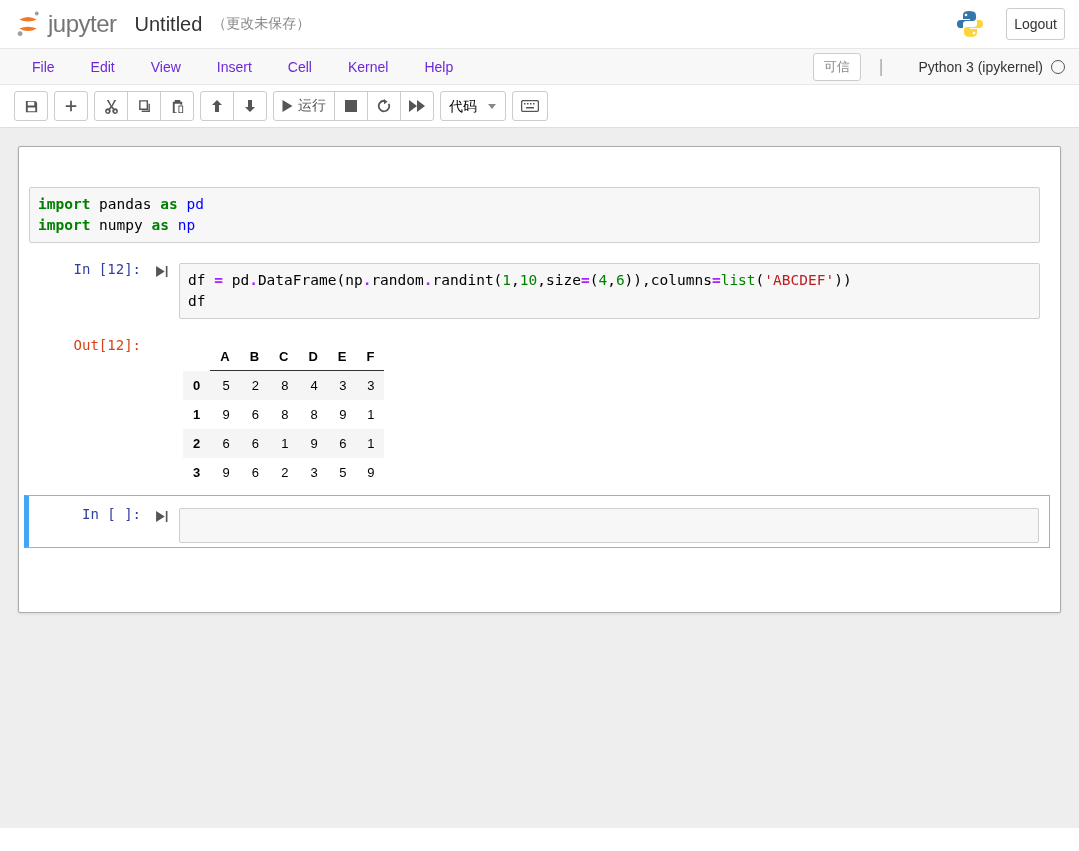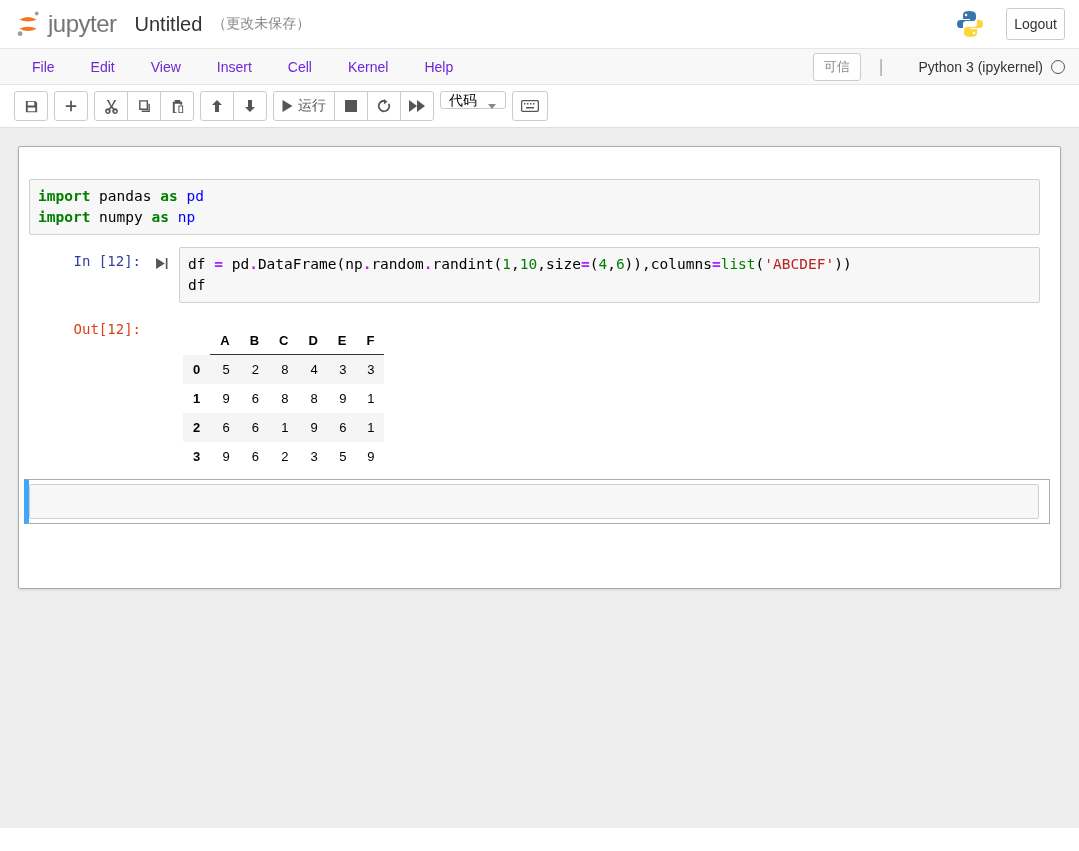--- a/index.html
+++ b/index.html
@@ -23,39 +23,39 @@
 .kernel-sep { color: #aaa; margin-right: 8px; font-size: 18px; }
 .kernel-name { color: #333; font-size: 14px; margin-left: 27px; }
 .kernel-indicator { width: 14px; height: 14px; border: 1.5px solid #555; border-radius: 50%; display: inline-block; margin-left: 8px; vertical-align: middle; }
 
 .toolbar { display: flex; align-items: flex-start; padding: 6px 14px; gap: 6px; background: #fff; border-bottom: 1px solid #dfdfdf; }
 .tb-group { display: flex; }
 .tb-btn { border: 1px solid #ccc; background: #fff; min-width: 34px; height: 30px; display: flex; align-items: center; justify-content: center; cursor: pointer; font-size: 14px; color: #555; padding: 0 8px; }
 .tb-group .tb-btn { border-radius: 0; margin-left: -1px; }
 .tb-group .tb-btn:first-child { border-top-left-radius: 3px; border-bottom-left-radius: 3px; margin-left: 0; }
 .tb-group .tb-btn:last-child { border-top-right-radius: 3px; border-bottom-right-radius: 3px; }
-.tb-select { border: 1px solid #ccc; height: 18px; padding: 0 28px 0 8px; border-radius: 3px; font-size: 14px; appearance: none; background: #fff; position: relative; }
+.tb-select { border: 1px solid #ccc; height: 30px; padding: 0 28px 0 8px; border-radius: 3px; font-size: 14px; appearance: none; background: #fff; position: relative; }
 .select-wrap { position: relative; display: inline-block; }
 .select-wrap::after { content: ""; position: absolute; right: 10px; top: 13px; border-left: 4px solid transparent; border-right: 4px solid transparent; border-top: 5px solid #888; pointer-events: none; }
 .run-text { margin-left: 5px; font-size: 14px; }
 
 .notebook-area { background: #eee; padding: 18px; min-height: 700px; }
 .notebook-container { background: #fff; border: 1px solid #ababab; border-radius: 2px; box-shadow: 0 1px 3px rgba(0,0,0,0.1); padding: 24px 10px 60px 10px; }
 
 .cell { display: flex; margin: 4px 0; padding: 4px 0; }
 .cell.selected { border: 1px solid #ababab; border-left: 5px solid #42A5F5; margin-left: -5px; }
 .prompt-col { width: 150px; min-width: 150px; text-align: right; padding-right: 10px; font-family: monospace; font-size: 14px; padding-top: 6px; display: flex; justify-content: flex-end; align-items: flex-start; }
 .prompt-in { color: #303F9F; }
 .prompt-out { color: #D84315; }
 .run-arrow { margin-left: 12px; width: 16px; height: 16px; display: inline-flex; align-items: center; justify-content: center; margin-top: 2px; }
 .run-arrow svg { display: block; }
 .spacer-arrow { width: 16px; margin-left: 12px; }
 
 .cell-body { flex: 1; padding-right: 10px; }
-.code-input { border: 1px solid #cfcfcf; border-radius: 2px; background: #f7f7f7; padding: 6px 8px; font-family: monospace; font-size: 14.5px; white-space: pre; line-height: 1.45; }
+.code-input { border: 1px solid #cfcfcf; border-radius: 2px; background: #f7f7f7; padding: 6px 8px; font-family: monospace; font-size: 14.5px; white-space: pre; line-height: 1.45; margin-top: 8px; }
 .code-line { white-space: pre; }
 .kw { color: #008000; font-weight: bold; }
 .nn { color: #0000FF; }
 .name { color: #000; }
 .op { color: #AA22FF; font-weight: bold; }
 .num { color: #008000; }
 .str { color: #BA2121; }
 .builtin { color: #008000; }
 
 .output-area { margin-top: 4px; }
@@ -269,18 +269,26 @@
                 <td>2</td>
                 <td>3</td>
                 <td>5</td>
                 <td>9</td>
               </tr>
             </tbody>
           </table>
         </div>
       </div>
       <div class="cell selected">
+        <div class="prompt-col">
+          <span class="prompt-in">In [ ]:</span>
+          <span class="run-arrow">
+            <svg width="13" height="13" viewBox="0 0 12 12">
+              <path fill="#555" d="M1 1l8 5-8 5zM10 1h1.5v10H10z"></path>
+            </svg>
+          </span>
+        </div>
         <div class="cell-body">
           <div class="code-input">&nbsp;</div>
         </div>
       </div>
     </div>
 </div>
 
 </body></html>

